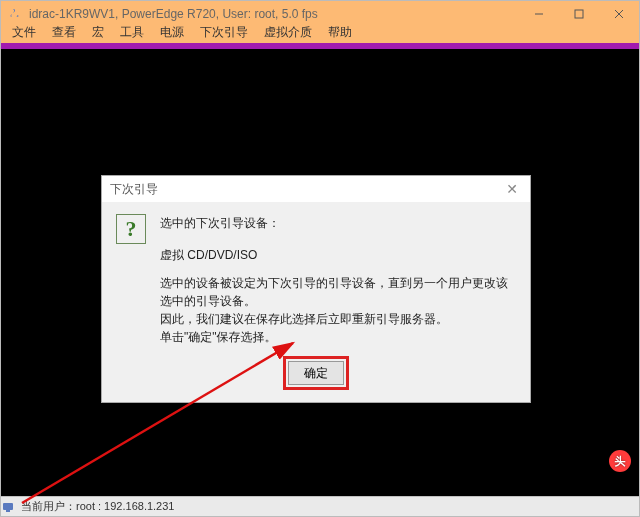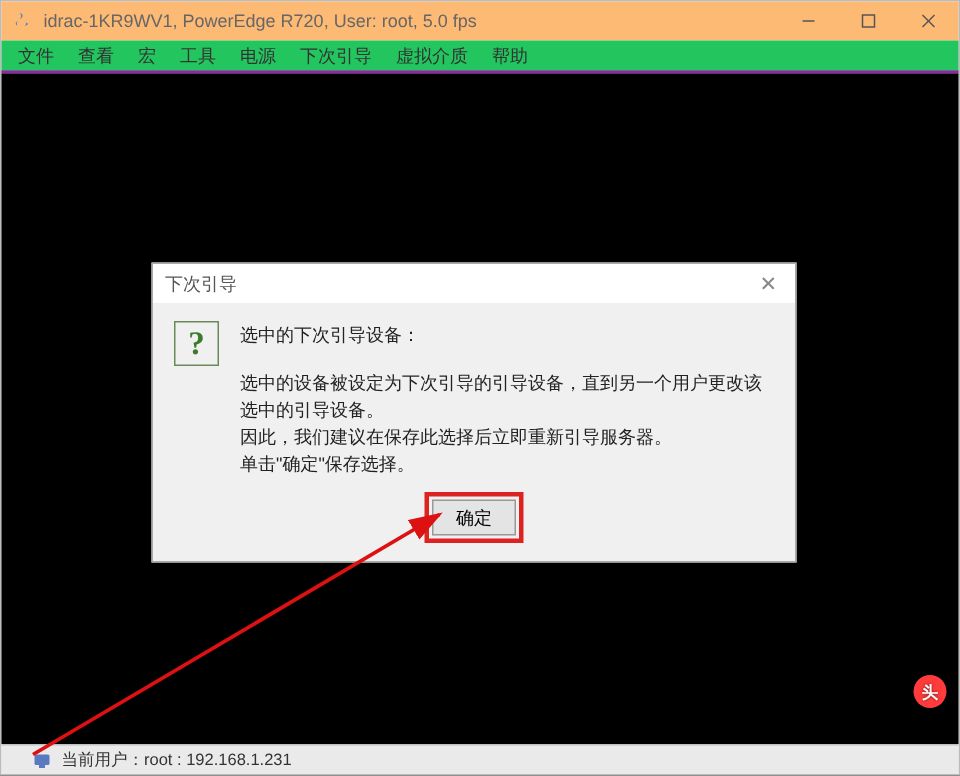--- a/index.html
+++ b/index.html
@@ -7,21 +7,21 @@
 
 
 .window { width: 640px; height: 517px; display: flex; flex-direction: column; border: 1px solid #bbb; }
 .titlebar { background: #fdba74; height: 26px; display: flex; align-items: center; padding-left: 6px; }
 .titlebar .java-icon { width: 16px; height: 16px; margin-right: 6px; display: flex; align-items: center; justify-content: center; }
 .title-text { color: #666; font-size: 12px; flex: 1; }
 .win-controls { display: flex; height: 100%; }
 .win-btn { width: 40px; display: flex; align-items: center; justify-content: center; color: #555; cursor: pointer; }
 .win-btn svg { display: block; }
 
-.menubar { background: #22c55e; height: 22px; display: flex; align-items: flex-start; padding: 0 4px; gap: 2px; border-bottom: 2px solid #a21caf; }
+.menubar { background: #fdba74; height: 22px; display: flex; align-items: flex-end; padding: 0 4px; gap: 2px; border-bottom: 6px solid #a21caf; }
 .menu-item { padding: 2px 7px; color: #333; cursor: pointer; font-size: 12px; }
 
 .content { flex: 1; background: #000; position: relative; }
 
 
 .dialog { position: absolute; left: 100px; top: 126px; width: 430px; background: #fff; box-shadow: 2px 2px 8px rgba(0,0,0,0.3); border: 1px solid #aaa; }
 .dialog-titlebar { height: 26px; padding: 0 8px; display: flex; align-items: center; color: #555; font-size: 12px; }
 .dialog-titlebar .dlg-title { flex: 1; }
 .dialog-close { color: #888; cursor: pointer; font-size: 14px; padding: 0 4px; }
 .dialog-body { background: #f0f0f0; padding: 12px 14px 8px 14px; }
@@ -33,21 +33,21 @@
 .dialog-text .device { margin-bottom: 10px; }
 .dialog-buttons { display: flex; justify-content: center; gap: 20px; margin-top: 10px; padding-bottom: 4px; }
 .btn { min-width: 56px; height: 24px; background: #e8e8e8; border: 1px solid #999; font-size: 12px; cursor: pointer; padding: 0 10px; }
 .btn-ok-wrap { border: 3px solid #d22; padding: 2px; }
 .btn-ok-wrap .btn { background: #e4e4e4; }
 
 
 .arrow { position: absolute; left: 16px; top: 284px; pointer-events: none; }
 
 
-.statusbar { height: 20px; background: #eaeaea; border-top: 1px solid #c0c0c0; display: flex; align-items: center; padding: 0 20px; font-size: 11px; color: #333; }
+.statusbar { height: 20px; background: #eaeaea; border-top: 1px solid #c0c0c0; display: flex; align-items: center; padding: 0 0; font-size: 11px; color: #333; }
 .status-icon { width: 14px; height: 14px; margin-right: 6px; display: flex; align-items: center; justify-content: center; }
 
 
 .watermark { position: absolute; bottom: 24px; right: 8px; display: flex; align-items: center; gap: 4px; color: #fff; font-size: 14px; font-weight: 500; text-shadow: 0 0 2px rgba(0,0,0,0.6); }
 .watermark .logo { width: 22px; height: 22px; border-radius: 50%; background: #ff3b3b; display: flex; align-items: center; justify-content: center; color: #fff; font-size: 11px; font-weight: bold; }
 </style>
 </head>
 <body>
 
 <div class="window">
@@ -97,20 +97,21 @@
         <span class="dlg-title">下次引导</span>
         <span class="dialog-close">✕</span>
       </div>
       <div class="dialog-body">
         <div class="dialog-row">
           <div class="q-icon">
               <span>?</span>
             </div>
           <div class="dialog-text">
             <div class="heading">选中的下次引导设备：</div>
+            <div class="device">虚拟 CD/DVD/ISO</div>
             <div>选中的设备被设定为下次引导的引导设备，直到另一个用户更改该选中的引导设备。</div>
             <div>因此，我们建议在保存此选择后立即重新引导服务器。</div>
             <div>单击"确定"保存选择。</div>
           </div>
         </div>
         <div class="dialog-buttons">
           <span class="btn-ok-wrap">
             <button class="btn">确定</button>
           </span>
         </div>

